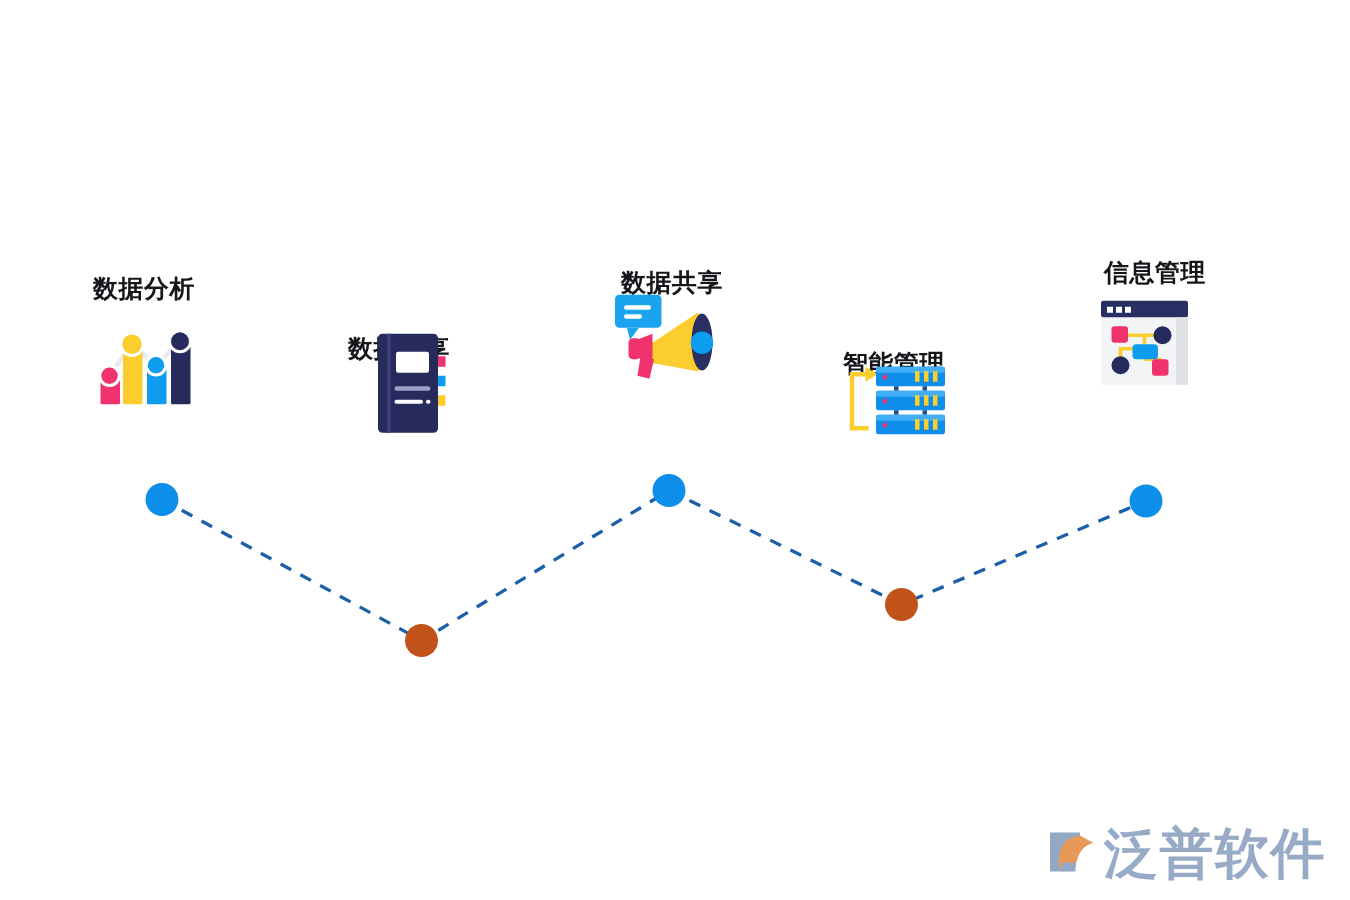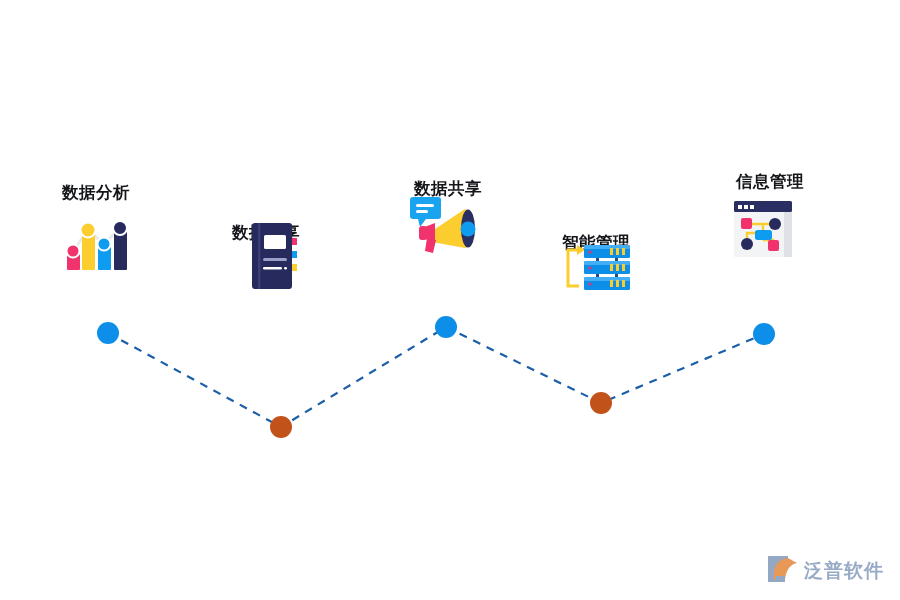--- a/index.html
+++ b/index.html
@@ -62,21 +62,21 @@
     text-align: left;
     opacity: 0.95;
     user-select: none;
   }
   .wm-row {
     display: flex;
     align-items: center;
     gap: 4px;
   }
   .wm-text {
-    font-size: 19px;
+    font-size: 36px;
     font-weight: bold;
     color: #93a7c4;
     letter-spacing: 1px;
     line-height: 1;
     font-family: "DejaVu Sans", "Liberation Sans", sans-serif;
     text-align: right;
   }
   .wm-url {
     font-size: 14.5px;
     font-weight: bold;

